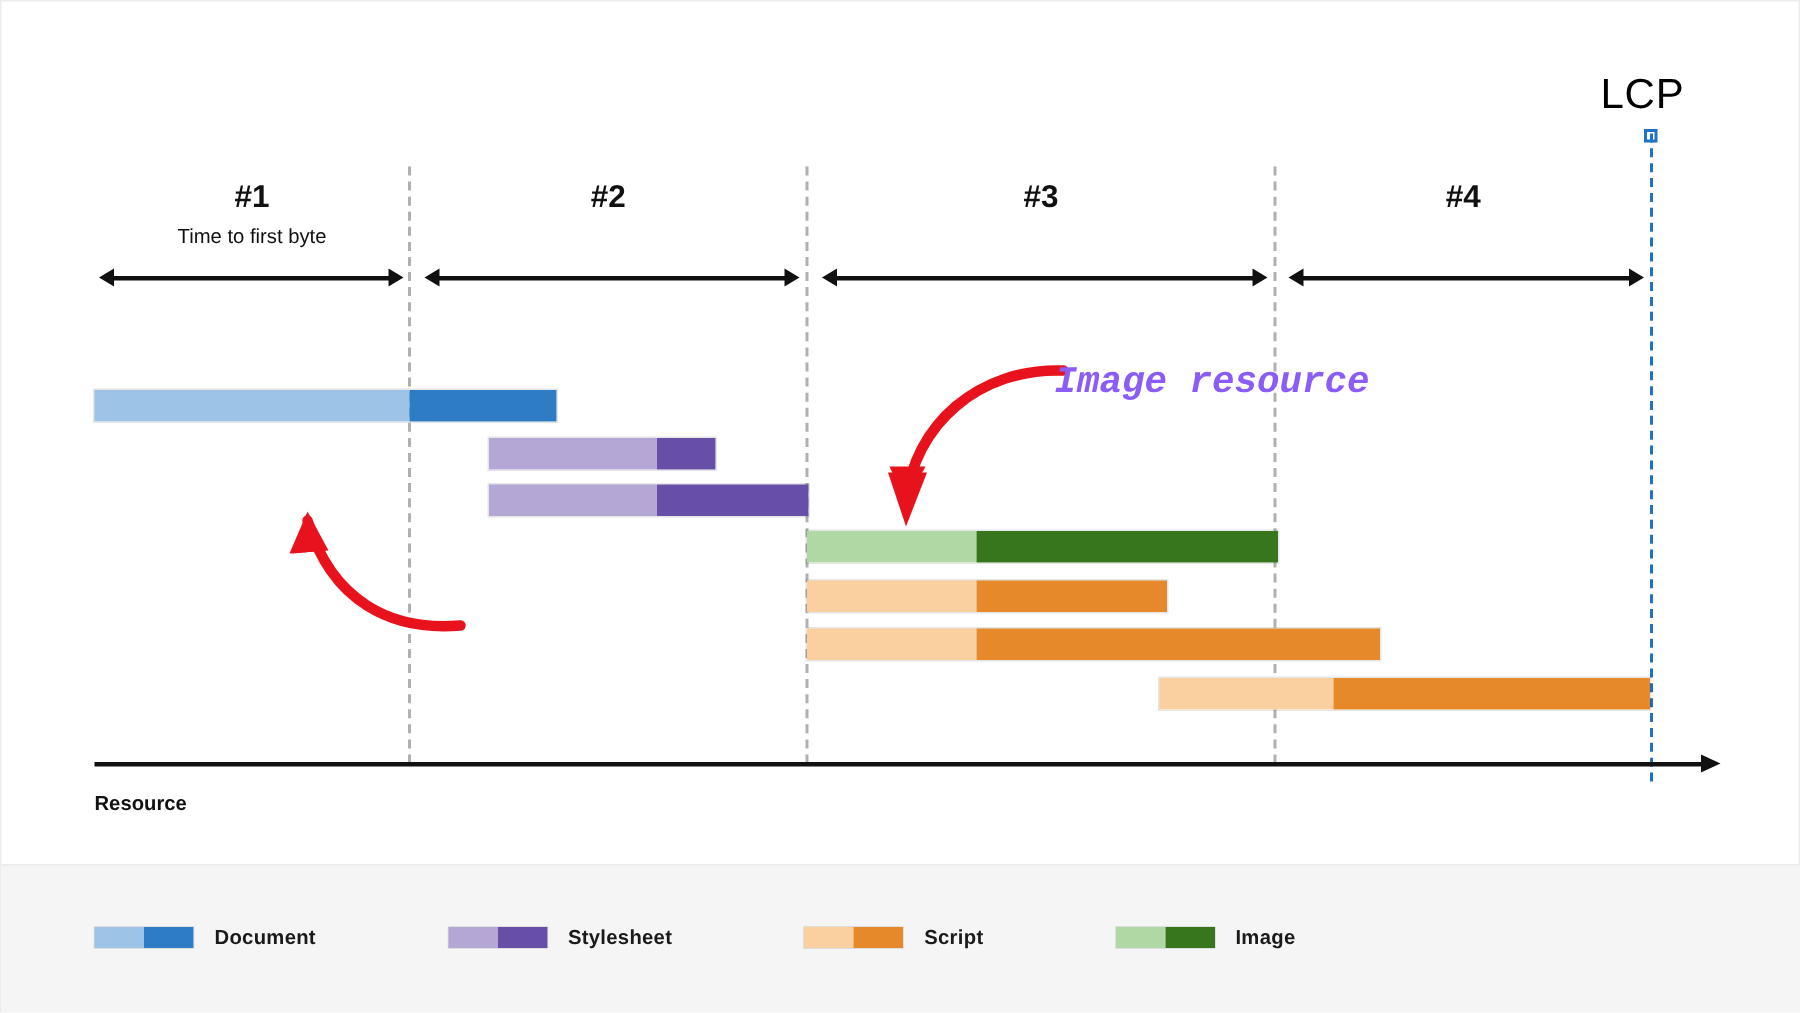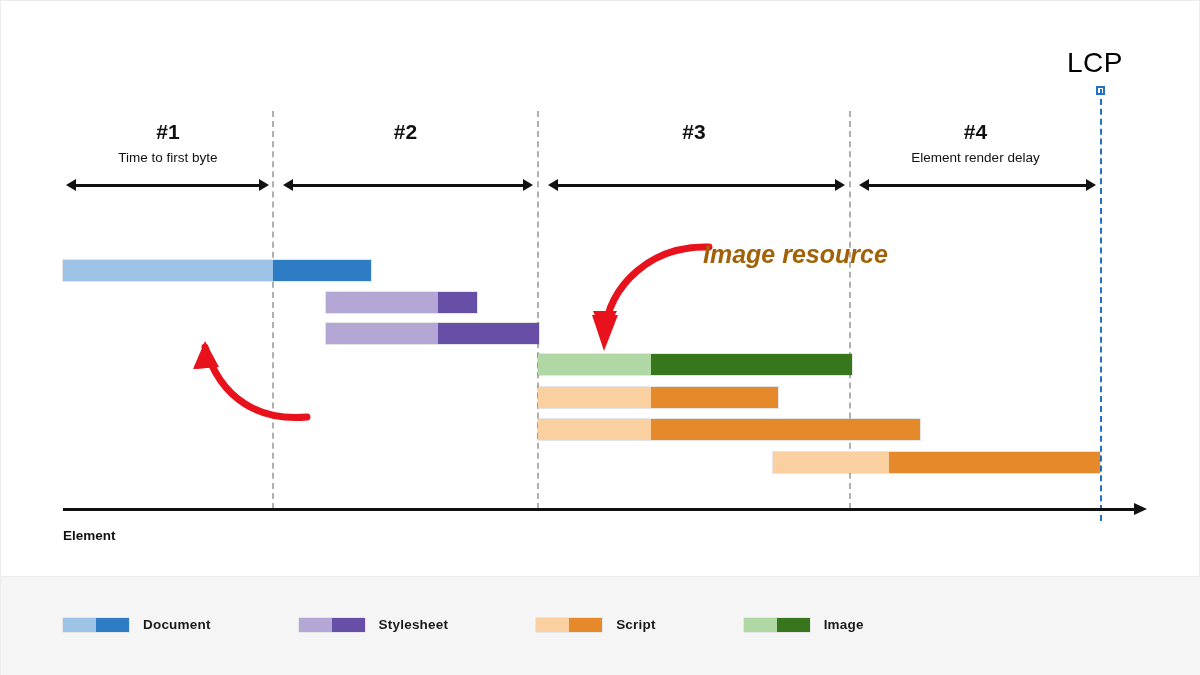--- a/index.html
+++ b/index.html
@@ -53,22 +53,22 @@
 
   
   .arrow-row{position:absolute;height:13px;}
   .arrow-row .shaft{position:absolute;left:8px;right:8px;top:5px;height:2.6px;background:#111;}
   .arrow-row .head{position:absolute;top:0;width:0;height:0;
                    border-top:6.5px solid transparent;border-bottom:6.5px solid transparent;}
   .arrow-row .head.left{left:0;border-right:10px solid #111;}
   .arrow-row .head.right{right:0;border-left:10px solid #111;}
 
   
-  .annotation{position:absolute;color:#a16207;font-size:25px;
-              font-family:Liberation Sans, sans-serif;font-style:italic;font-weight:bold;
+  .annotation{position:absolute;color:#8b5cf6;font-size:25px;
+              font-family:Liberation Mono, monospace;font-style:italic;font-weight:bold;
               white-space:nowrap;line-height:1;}
   .ann-svg{position:absolute;overflow:visible;}
 </style>
 </head>
 <body>
 
 <div id="stage">
 
   <div id="lcp-label" style="left:1066px;top:48px;">LCP</div>
   <div id="lcp-marker" style="left:1095px;top:85px;"></div>
@@ -83,21 +83,20 @@
     <div class="phase-name">Time to first byte</div>
   </div>
   <div class="phase" style="left:272px;top:120px;width:265px;">
     <div class="phase-num">#2</div>
   </div>
   <div class="phase" style="left:537px;top:120px;width:312px;">
     <div class="phase-num">#3</div>
   </div>
   <div class="phase" style="left:849px;top:120px;width:251px;">
     <div class="phase-num">#4</div>
-    <div class="phase-name">Element render delay</div>
   </div>
 
   <div class="arrow-row" style="left:65px;top:178px;width:203px;">
     <div class="head left"></div>
     <div class="shaft"></div>
     <div class="head right"></div>
   </div>
   <div class="arrow-row" style="left:282px;top:178px;width:250px;">
     <div class="head left"></div>
     <div class="shaft"></div>
@@ -153,21 +152,21 @@
 
   <svg class="ann-svg" style="left:588px;top:238px;" width="130" height="126" viewBox="0 0 130 126">
     <path d="M120 8 C64 6, 20 44, 15 96" stroke="#e8121d" stroke-width="7" fill="none" stroke-linecap="round"></path>
     <path d="M15 96 L4 72 L28 72 Z" fill="#e8121d"></path>
     <path d="M15 112 L3 76 L29 76 Z" fill="#e8121d"></path>
   </svg>
   <div class="annotation" style="left:702px;top:241px;">Image resource</div>
 
   <div id="axis"></div>
   <div id="axis-arrow"></div>
-  <div id="axis-label">Element</div>
+  <div id="axis-label">Resource</div>
 
   <div id="legend-band">
     <div id="legend-row">
         <div class="legend-item">
           <div class="legend-swatch">
             <div class="half" style="background: rgb(157, 195, 230);"></div>
             <div class="half" style="background: rgb(46, 124, 196);"></div>
           </div>
           <div class="legend-label">Document</div>
         </div>

